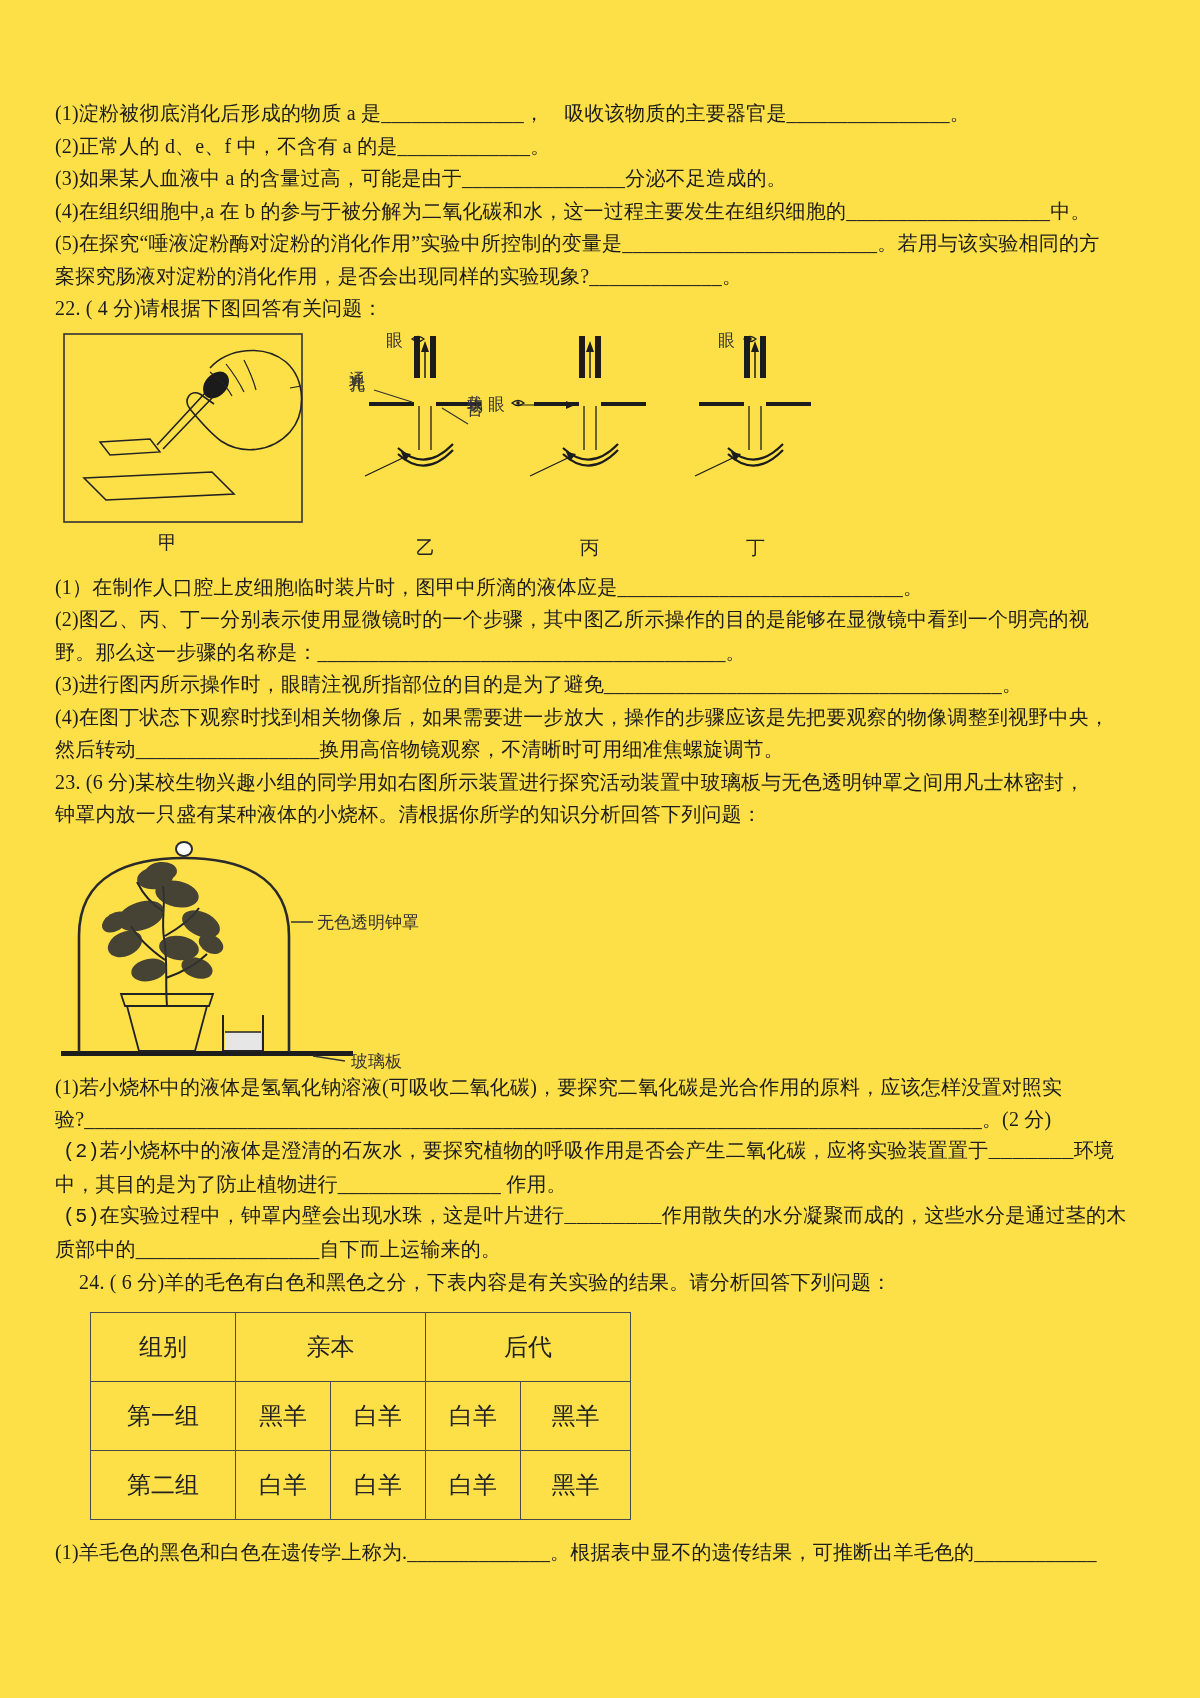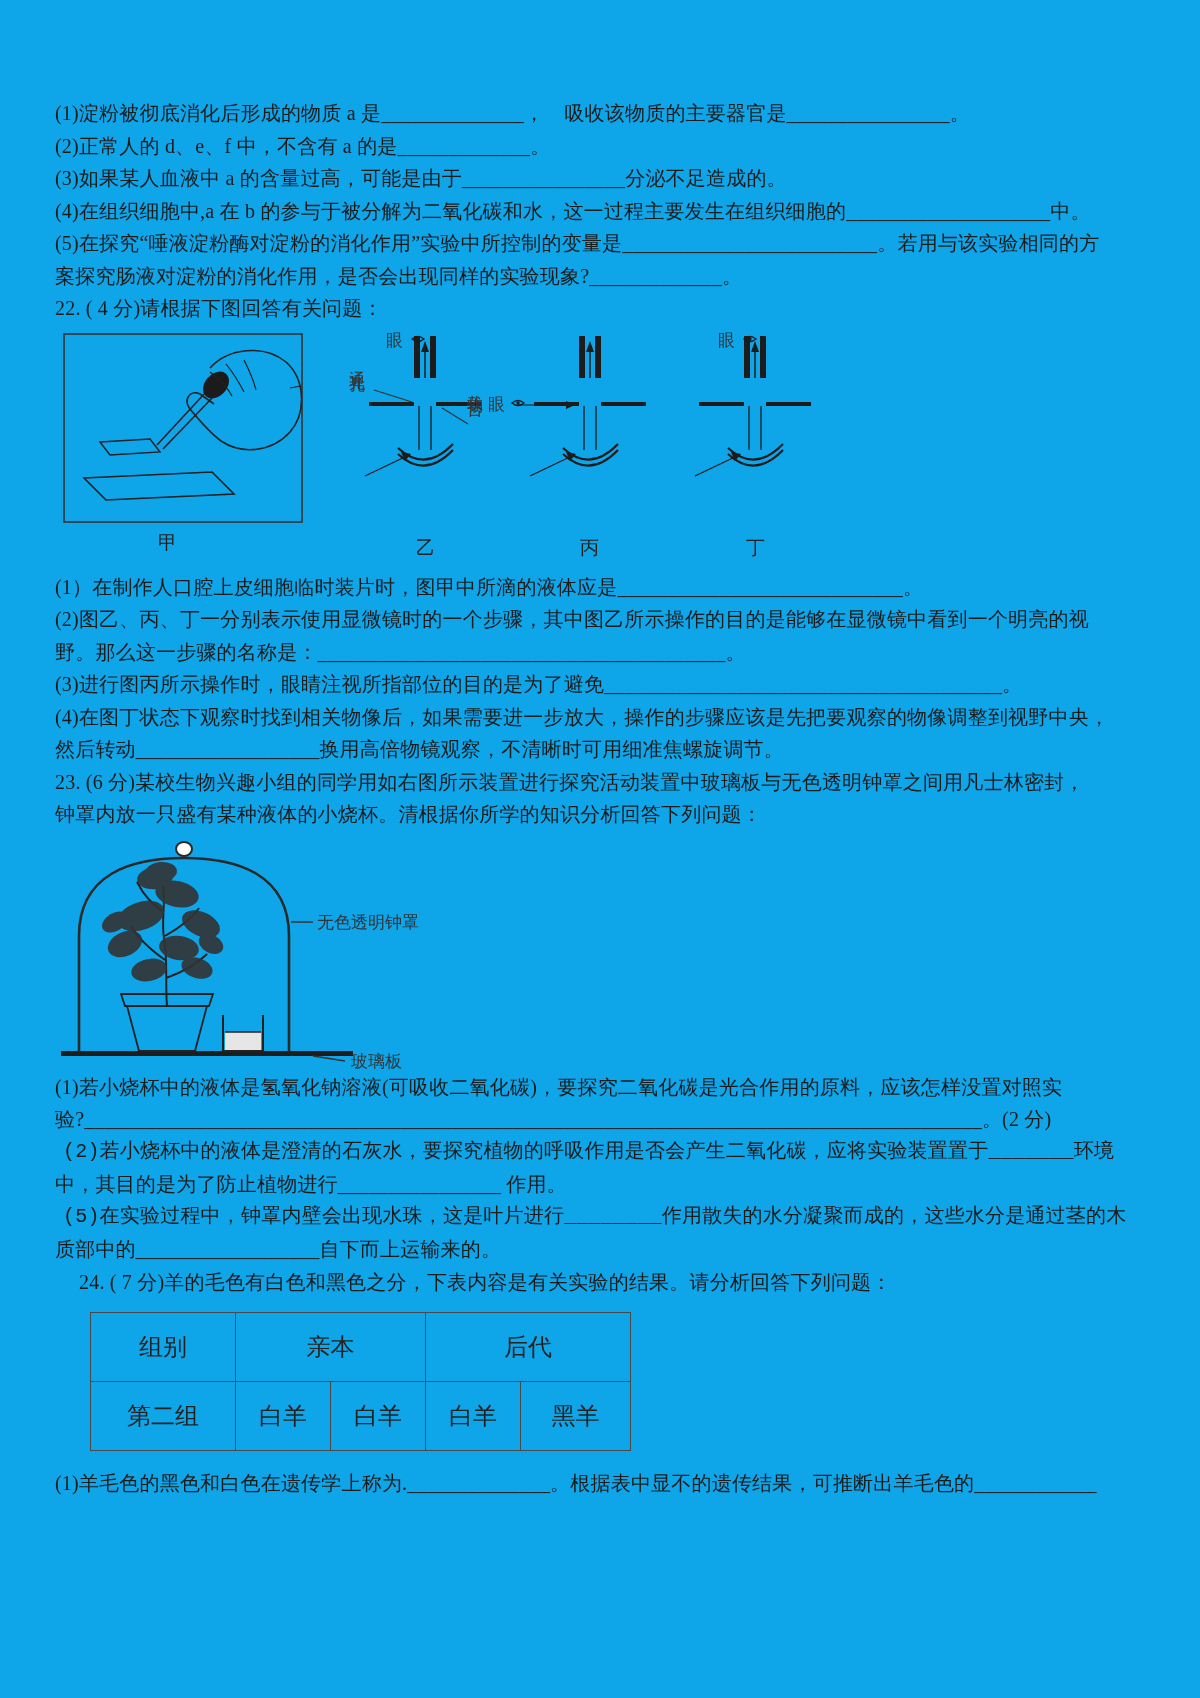--- a/index.html
+++ b/index.html
@@ -1,20 +1,20 @@
 <!DOCTYPE html>
 <html><head>
 <meta charset="utf-8">
 <style>
   * { margin:0; padding:0; box-sizing:border-box; }
   html,body { background:#ffffff; }
   .page {
     position:relative;
     width:1200px; height:1698px;
-    background:#0ea5e9;
+    background:#fde047;
     color:#1c1c1c;
     font-family:"Liberation Serif","DejaVu Serif",serif;
     font-size:20px;
     overflow:hidden;
     padding:97px 45px 0 55px;
   }
   .line {
     white-space:nowrap;
     line-height:32.5px;
     height:32.5px;
@@ -181,37 +181,44 @@
 
   <div>
     <div class="line">(1)若小烧杯中的液体是氢氧化钠溶液(可吸收二氧化碳)，要探究二氧化碳是光合作用的原料，应该怎样没置对照实</div>
     <div class="line">验?________________________________________________________________________________________。(2 分)</div>
     <div class="line indent-sm">(2)若小烧杯中的液体是澄清的石灰水，要探究植物的呼吸作用是否会产生二氧化碳，应将实验装置置于_______环境</div>
     <div class="line">中，其目的是为了防止植物进行________________ 作用。</div>
     <div class="line indent-sm">(5)在实验过程中，钟罩内壁会出现水珠，这是叶片进行________作用散失的水分凝聚而成的，这些水分是通过茎的木</div>
     <div class="line">质部中的__________________自下而上运输来的。</div>
   </div>
 
-  <div class="line indent-lg">24. ( 7 分)羊的毛色有白色和黑色之分，下表内容是有关实验的结果。请分析回答下列问题：</div>
+  <div class="line indent-lg">24. ( 6 分)羊的毛色有白色和黑色之分，下表内容是有关实验的结果。请分析回答下列问题：</div>
 
   <table class="sheep">
     <colgroup>
       <col class="c0">
         <col class="c1">
         <col class="c2">
         <col class="c3">
         <col class="c4">
     </colgroup>
     <tbody>
         <tr>
       <td>组别</td>
       <td colspan="2">亲本</td>
       <td colspan="2">后代</td>
     </tr>
     <tr>
+      <td>第一组</td>
+      <td>黑羊</td>
+      <td>白羊</td>
+      <td>白羊</td>
+      <td>黑羊</td>
+    </tr>
+    <tr>
       <td>第二组</td>
       <td>白羊</td>
       <td>白羊</td>
       <td>白羊</td>
       <td>黑羊</td>
     </tr>
   </tbody>
     </table>
 
   <div class="line">(1)羊毛色的黑色和白色在遗传学上称为.______________。根据表中显不的遗传结果，可推断出羊毛色的____________</div>

